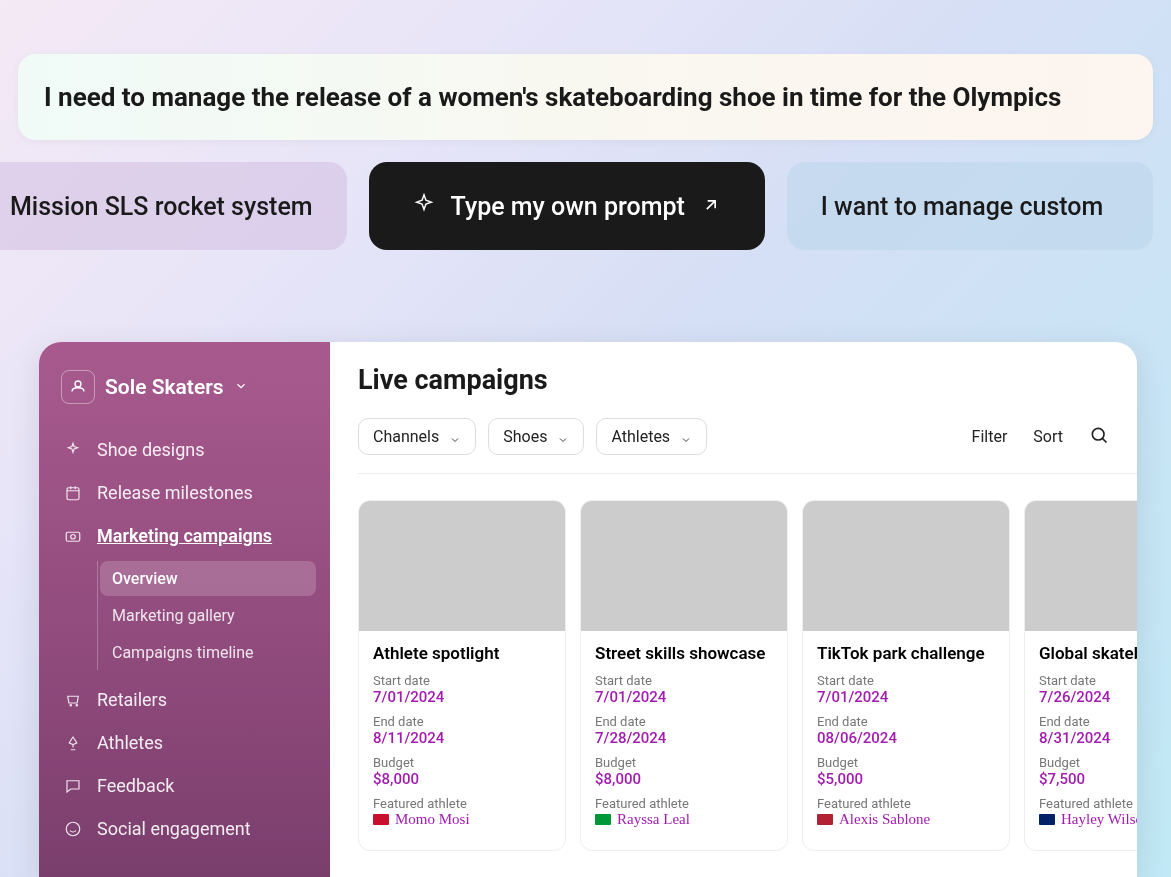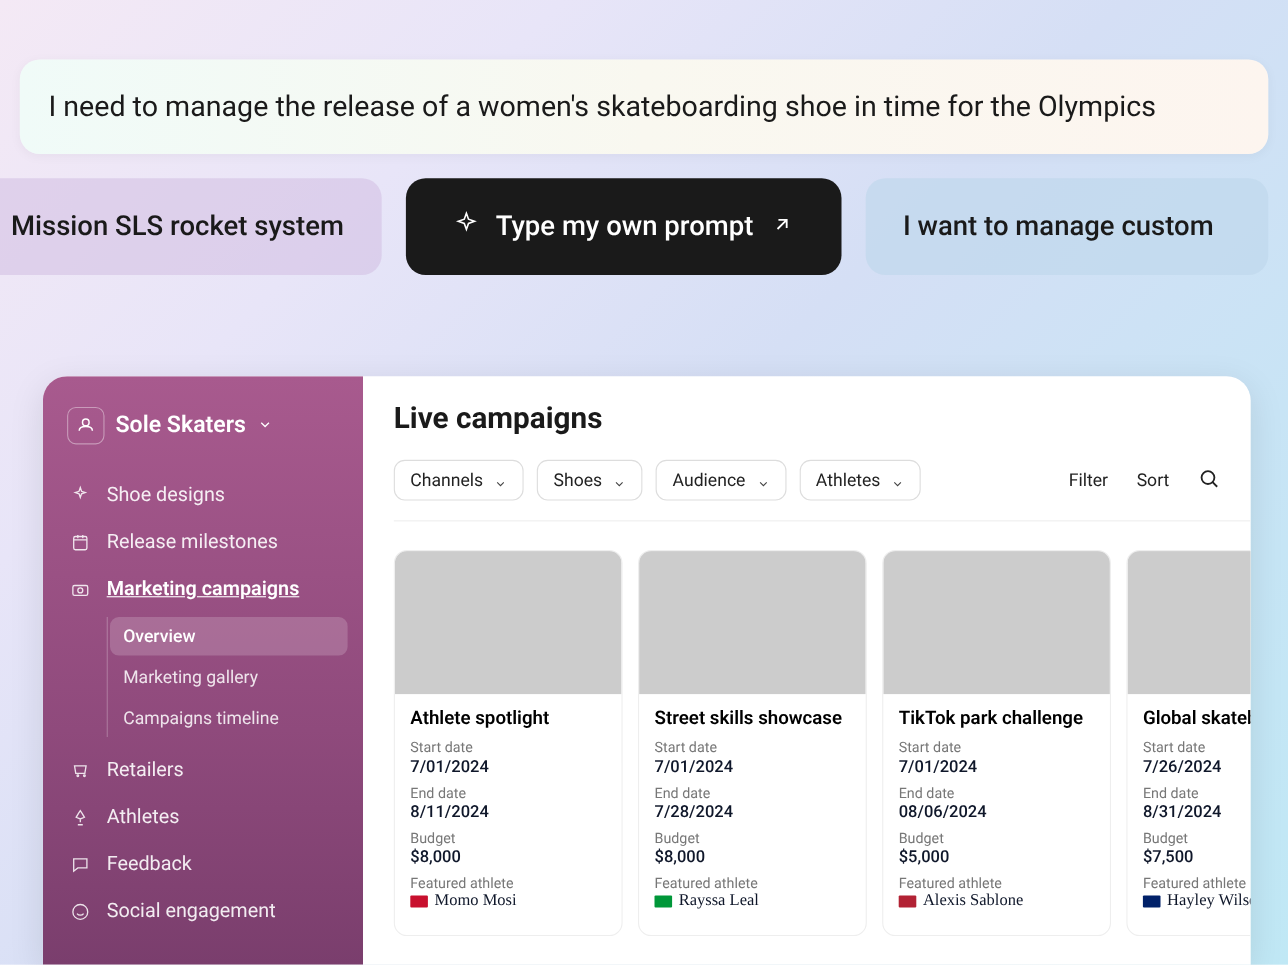--- a/index.html
+++ b/index.html
@@ -10,21 +10,21 @@
   overflow: hidden;
   background: linear-gradient(135deg, #f4e9f5 0%, #e8e5f8 25%, #d5dff5 50%, #c8e4f5 75%, #c0e8f5 100%);
 }
 
 .prompt-bar {
   margin: 54px 18px 0;
   background: linear-gradient(90deg, #f0fbf8 0%, #f9f8f0 50%, #fdf5ef 100%);
   border-radius: 18px;
   padding: 28px 26px;
   font-size: 26px;
-  font-weight: 400;
+  font-weight: 700;
   color: #1a1a1a;
   box-shadow: 0 2px 10px rgba(0,0,0,0.04);
 }
 
 .chip-row {
   display: flex;
   align-items: center;
   gap: 22px;
   margin-top: 22px;
 }
@@ -131,21 +131,21 @@
   overflow:hidden;
 }
 .card .img {
   height:130px;
   background:#ccc;
 }
 .card .body { padding:12px 14px 14px;}
 .card .title { font-size:17px; font-weight:600; margin-bottom:10px; white-space:nowrap; overflow:hidden; text-overflow:ellipsis;}
 .field { margin-bottom:8px;}
 .field .label { font-size:13px; color:#777;}
-.field .value { font-size:15px; color:#0f172a; font-weight:500;}
+.field .value { font-size:15px; color:#a21caf; font-weight:500;}
 .athlete-row { display:flex;align-items:center;gap:6px;font-family:Liberation Serif, serif;}
 .flag { width:16px;height:11px;border-radius:1px;}
 
 
 .img1{background:linear-gradient(135deg,#6b9d5e,#3a6b8f,#1a3a5a);}
 .img2{background:linear-gradient(135deg,#c9a88a,#d4915c,#8a5a3a);}
 .img3{background:linear-gradient(135deg,#e8dcc8,#7a5a4a,#3a2a22);}
 .img4{background:linear-gradient(135deg,#d9c8a8,#8a7a5a,#5a4a3a);}
 
 .chev{width:12px;height:12px;display:inline-block;}
@@ -267,26 +267,20 @@
                 <path d="M6 9l6 6 6-6"></path>
               </svg></span>
           </div>
           <div class="filter-chip">
             <span>Shoes</span>
             <span class="chev"><svg viewBox="0 0 24 24" fill="none" stroke="#444" stroke-width="2">
                 <path d="M6 9l6 6 6-6"></path>
               </svg></span>
           </div>
           <div class="filter-chip">
-            <span>Audience</span>
-            <span class="chev"><svg viewBox="0 0 24 24" fill="none" stroke="#444" stroke-width="2">
-                <path d="M6 9l6 6 6-6"></path>
-              </svg></span>
-          </div>
-          <div class="filter-chip">
             <span>Athletes</span>
             <span class="chev"><svg viewBox="0 0 24 24" fill="none" stroke="#444" stroke-width="2">
                 <path d="M6 9l6 6 6-6"></path>
               </svg></span>
           </div>
         </div>
       <div class="toolbar-right">
         <span>Filter</span>
         <span>Sort</span>
         <span>

